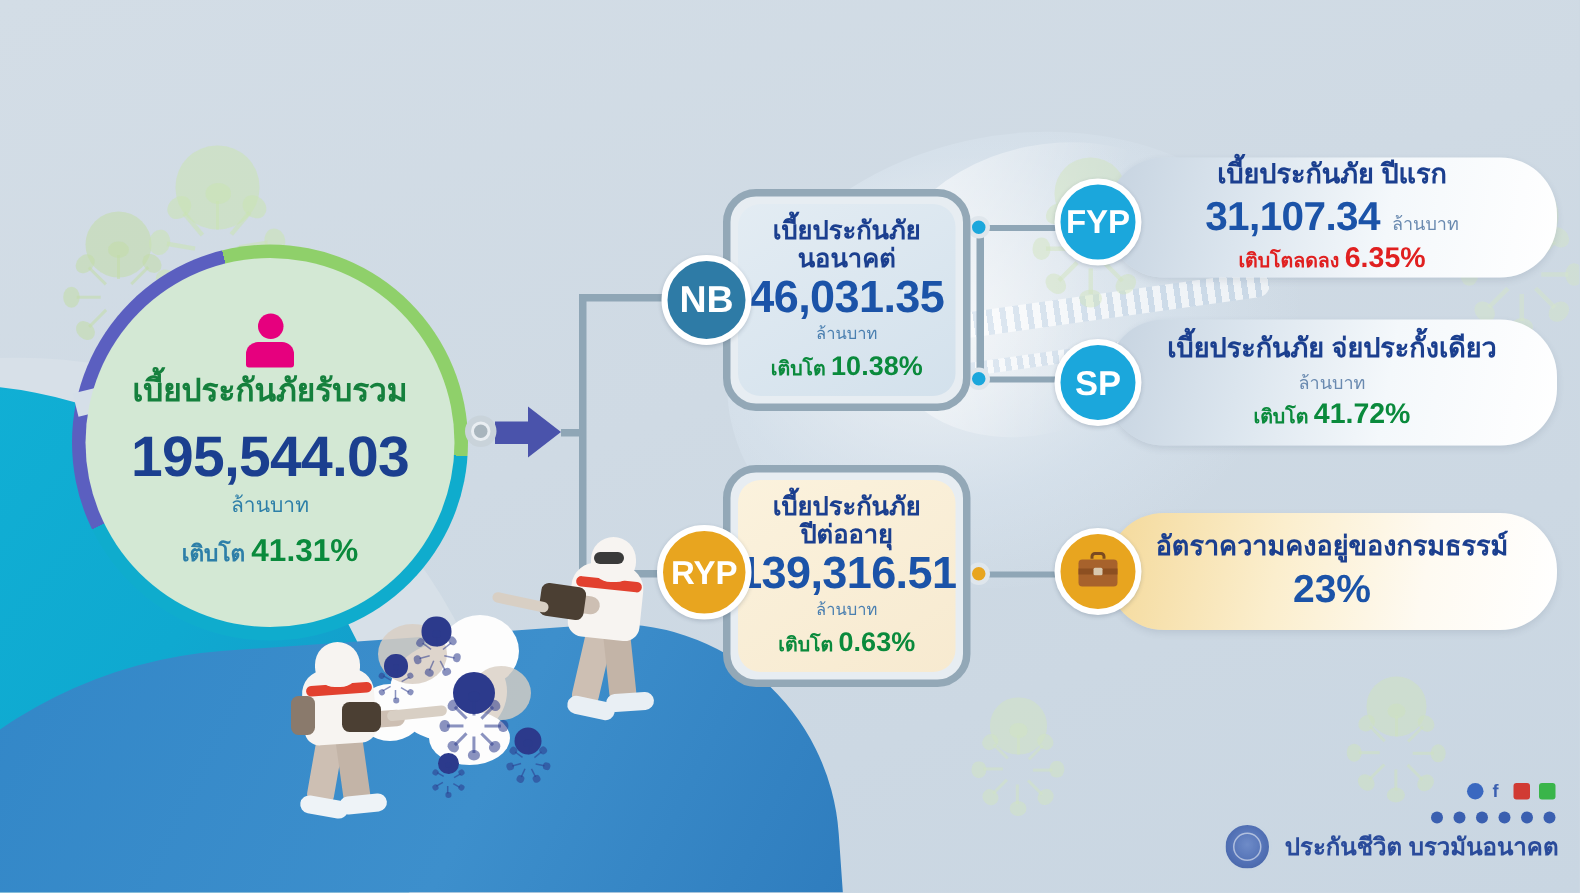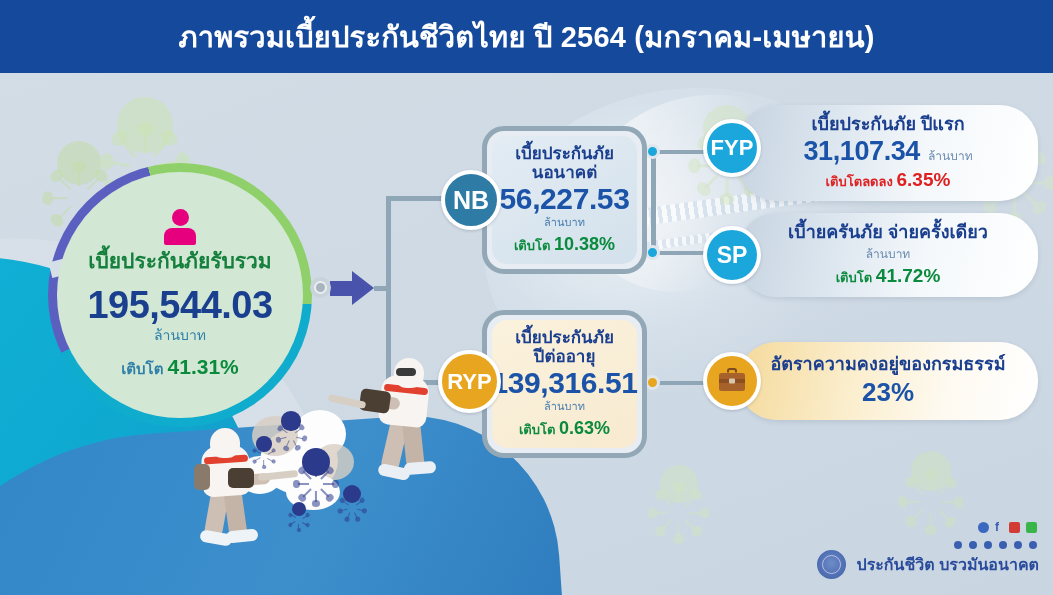--- a/index.html
+++ b/index.html
@@ -376,23 +376,20 @@
         <div class="spike" style="transform:rotate(45deg)"></div>
       <div class="spike" style="transform:rotate(90deg)"></div>
         <div class="spike" style="transform:rotate(135deg)"></div>
       <div class="spike" style="transform:rotate(180deg)"></div>
         <div class="spike" style="transform:rotate(225deg)"></div>
       <div class="spike" style="transform:rotate(270deg)"></div>
         <div class="spike" style="transform:rotate(315deg)"></div>
     </div>
   </div>
 
-  <div class="header">
-    <div class="header-title">ภาพรวมเบี้ยประกันชีวิตไทย ปี 2564 (มกราคม-เมษายน)</div>
-  </div>
 
   <div class="illus" style="left:190px;top:370px;width:260px;height:180px;">
 
     <div class="cloud" style="left:70px;top:58px;width:78px;height:66px;"></div>
     <div class="cloud" style="left:104px;top:40px;width:52px;height:48px;"></div>
     <div class="cloud beige" style="left:62px;top:46px;width:46px;height:40px;opacity:.85"></div>
     <div class="cloud beige" style="left:124px;top:74px;width:40px;height:36px;opacity:.8"></div>
     <div class="cloud" style="left:48px;top:86px;width:44px;height:38px;"></div>
     <div class="cloud" style="left:96px;top:104px;width:54px;height:36px;"></div>
 
@@ -499,21 +496,21 @@
 
   <div class="conn" style="left:386px;top:196px;width:5px;height:189px;"></div>
   <div class="conn" style="left:374px;top:286px;width:14px;height:5px;"></div>
   <div class="conn" style="left:386px;top:196px;width:56px;height:5px;"></div>
   <div class="conn" style="left:386px;top:380px;width:56px;height:5px;"></div>
 
   <div class="mid-card" style="left:482px;top:126px;width:165px;height:148px;">
     <div class="mid-inner nb">
       <div class="mid-label">เบี้ยประกันภัย</div>
       <div class="mid-label">นอนาคต่</div>
-      <div class="mid-value">56,227.53</div>
+      <div class="mid-value">46,031.35</div>
       <div class="mid-unit">ล้านบาท</div>
       <div class="mid-growth">
         <span>เติบโต</span>
         <b>10.38%</b>
       </div>
     </div>
   </div>
   <div class="badge nb" style="left:441px;top:170px;width:60px;height:60px;">
     <span>NB</span>
   </div>
@@ -536,37 +533,37 @@
 
   <div class="conn" style="left:651px;top:150px;width:5px;height:104px;"></div>
   <div class="conn" style="left:651px;top:150px;width:58px;height:4px;"></div>
   <div class="conn" style="left:651px;top:251px;width:58px;height:4px;"></div>
   <div class="node-dot" style="left:645px;top:144px;"></div>
   <div class="node-dot" style="left:645px;top:245px;"></div>
 
   <div class="conn" style="left:651px;top:381px;width:62px;height:4px;"></div>
   <div class="node-dot amber" style="left:645px;top:375px;"></div>
 
-  <div class="pill blue" style="left:738px;top:105px;width:300px;height:96px;">
+  <div class="pill blue" style="left:738px;top:105px;width:300px;height:80px;">
     <div class="pill-label">เบี้ยประกันภัย ปีแรก</div>
     <div class="pill-row">
       <span class="pill-value">31,107.34</span>
       <span class="pill-unit">ล้านบาท</span>
     </div>
     <div class="pill-growth neg">
       <span>เติบโตลดลง</span>
       <b>6.35%</b>
     </div>
   </div>
   <div class="badge fyp" style="left:703px;top:119px;width:58px;height:58px;">
     <span>FYP</span>
   </div>
 
   <div class="pill blue" style="left:738px;top:213px;width:300px;height:84px;">
-    <div class="pill-label">เบี้ายครันภัย จ่ายครั้งเดียว</div>
+    <div class="pill-label">เบี้ยประกันภัย จ่ยประกั้งเดียว</div>
     <div class="pill-row">
       <span class="pill-unit">ล้านบาท</span>
     </div>
     <div class="pill-growth pos">
       <span>เติบโต</span>
       <b>41.72%</b>
     </div>
   </div>
   <div class="badge sp" style="left:703px;top:226px;width:58px;height:58px;">
     <span>SP</span>

